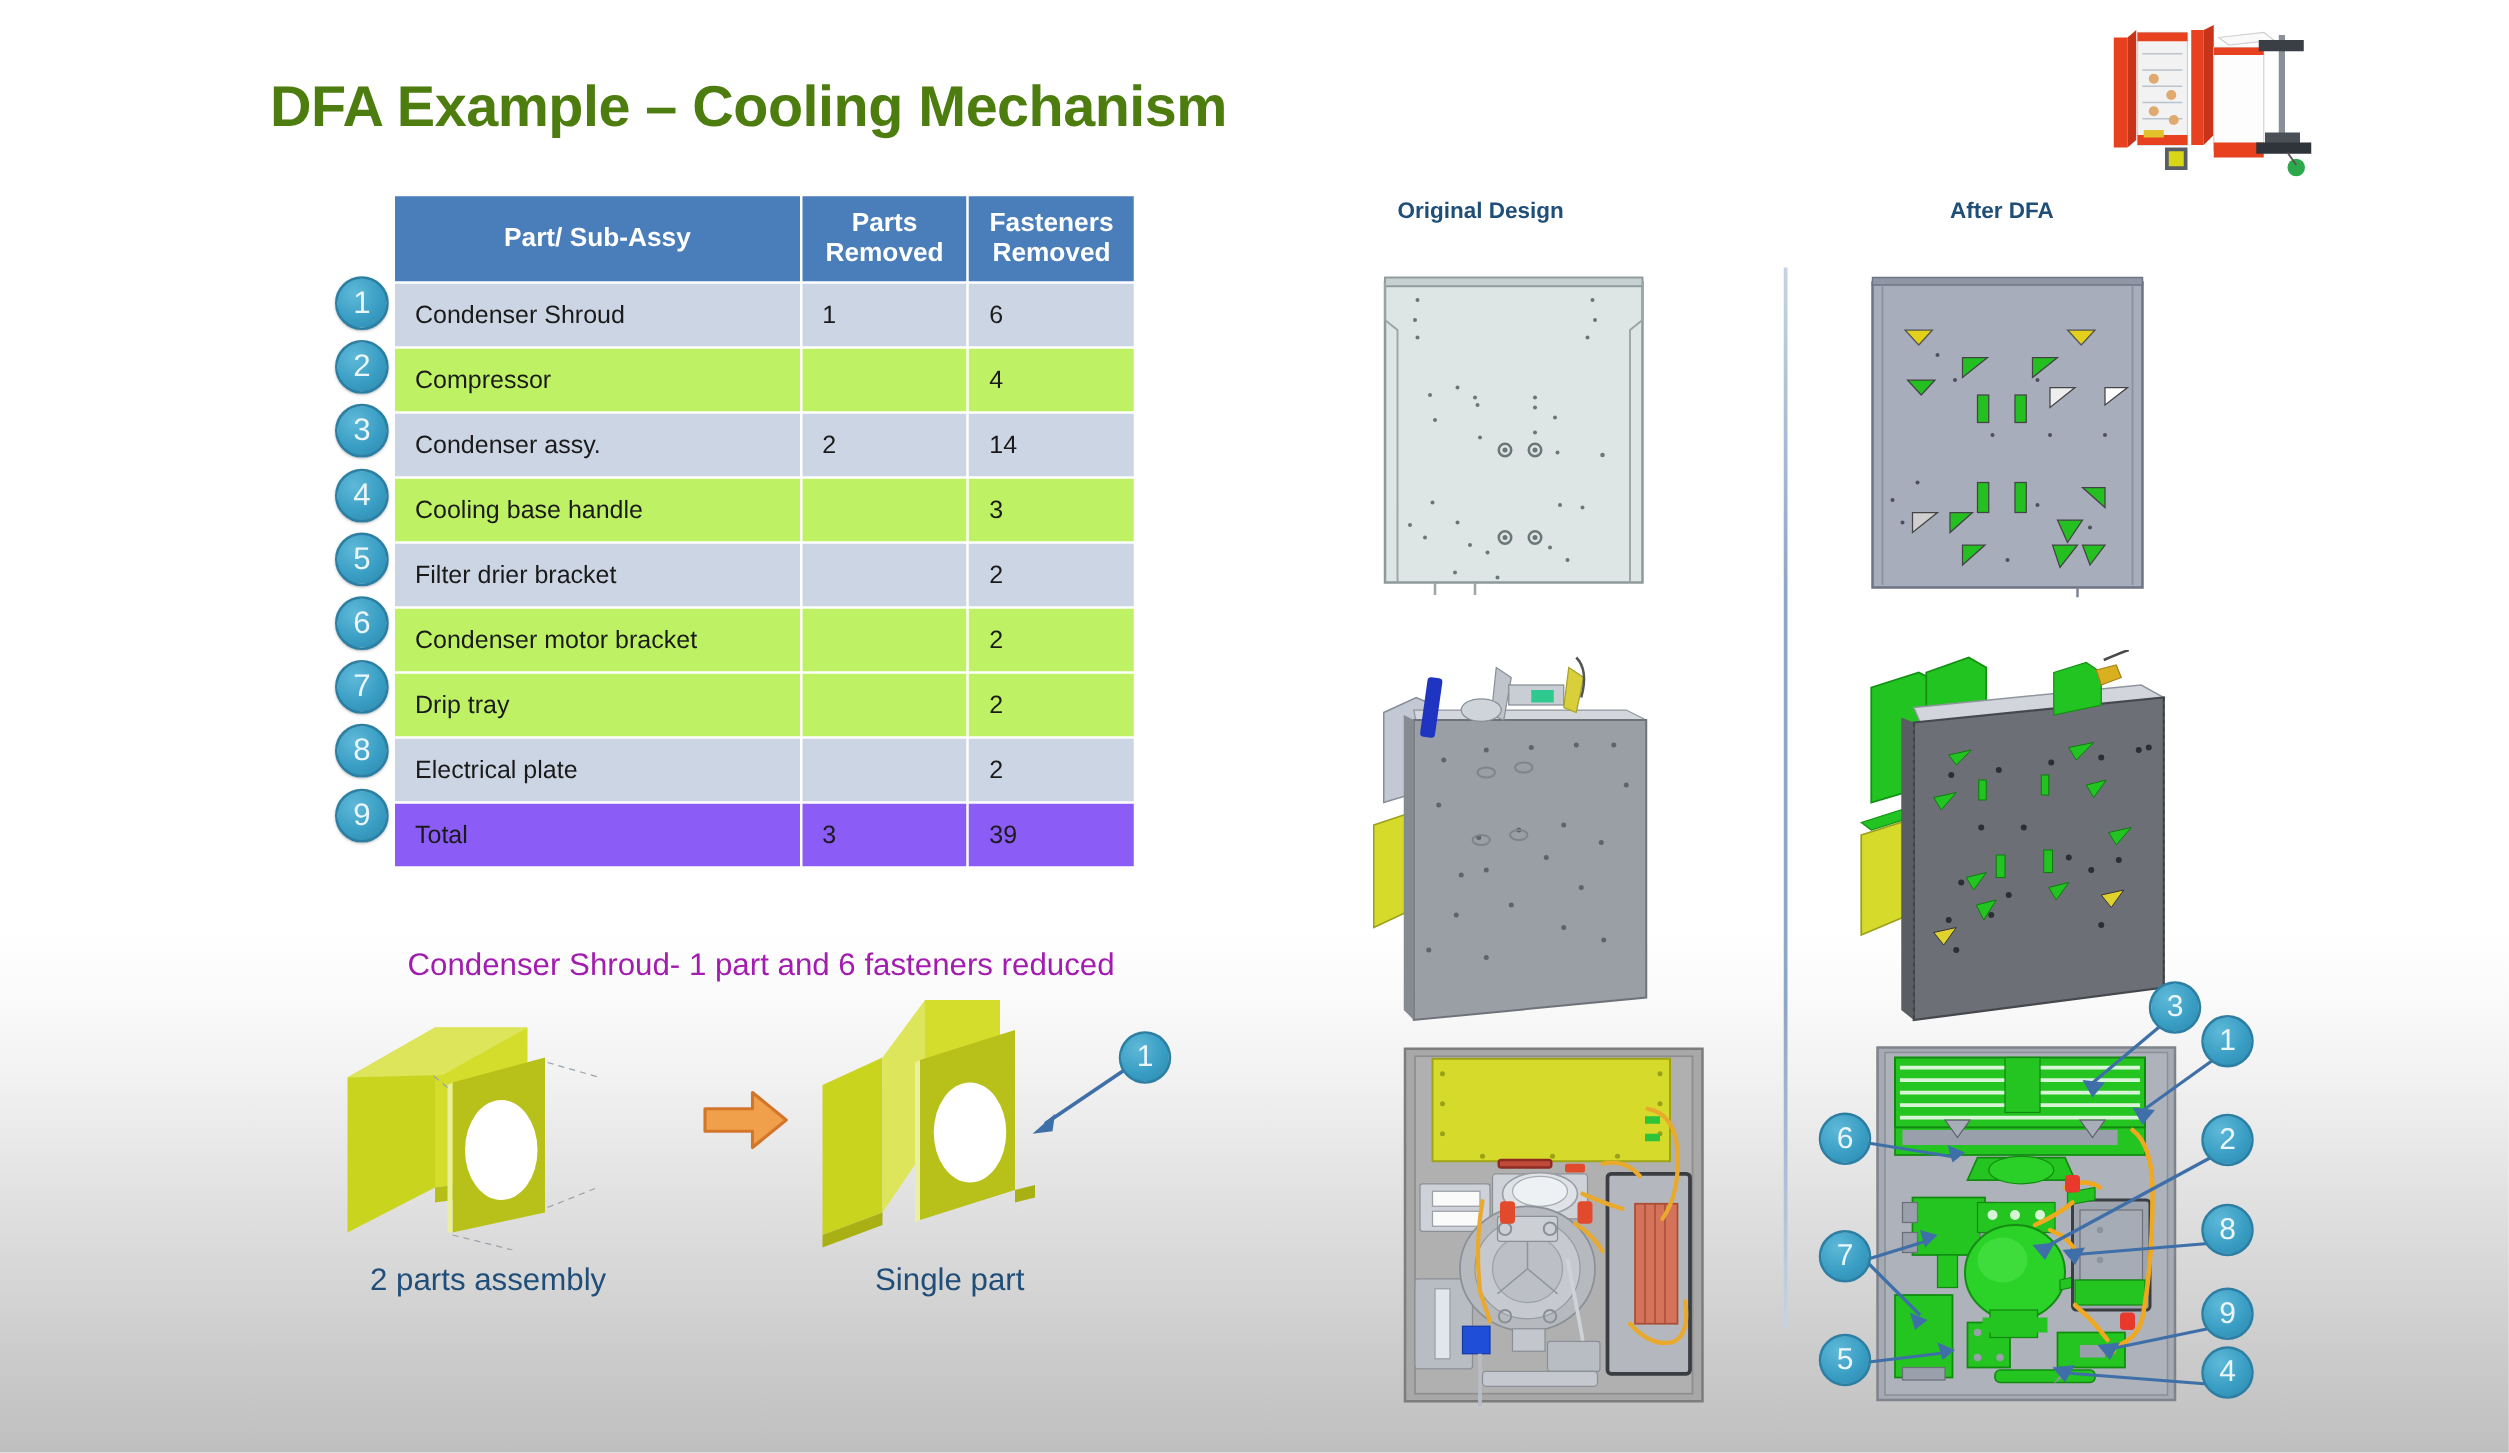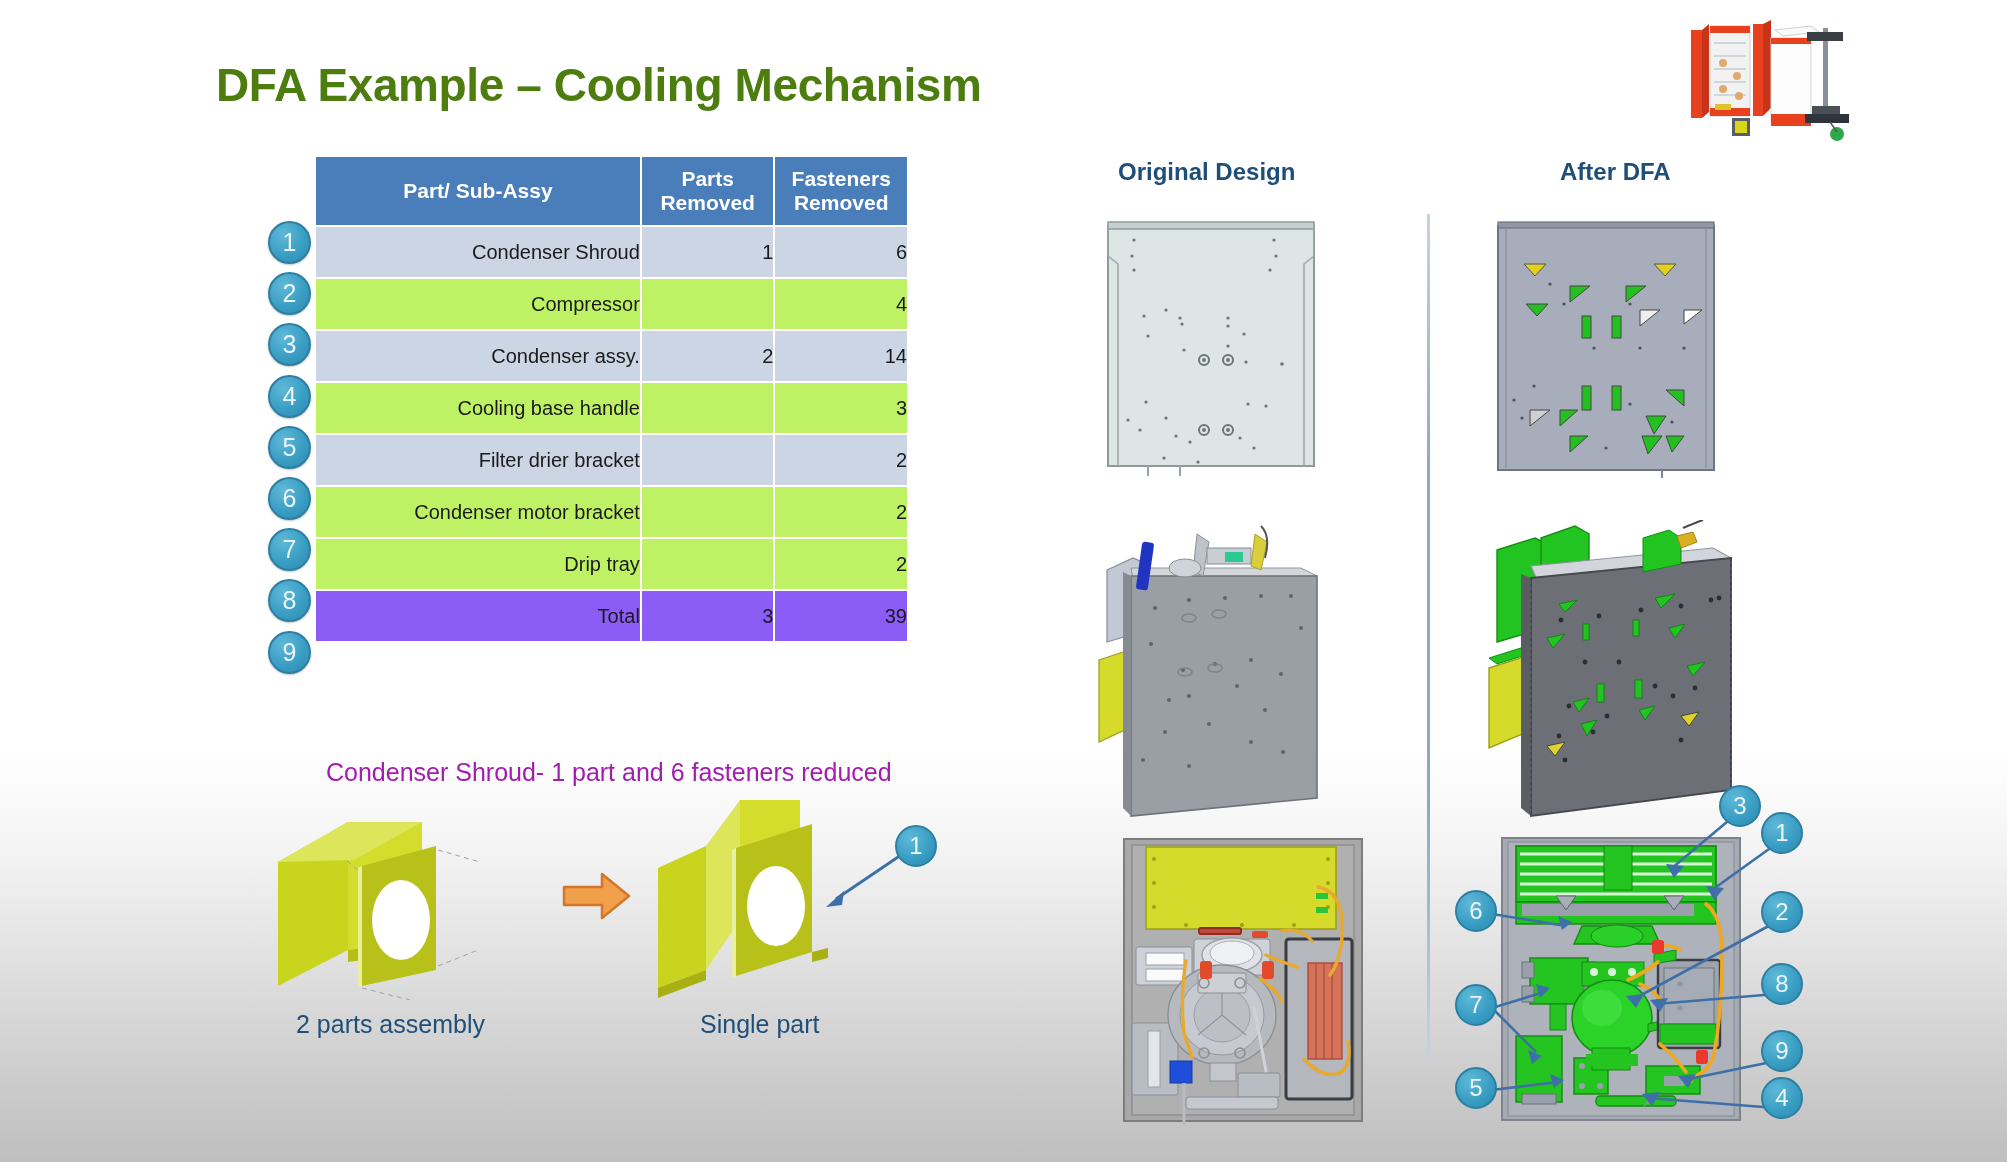--- a/index.html
+++ b/index.html
@@ -36,21 +36,21 @@
   }
   #parts-table th {
     background: #4a7ebb; color: #fff;
     font-weight: bold; font-size: 21px;
     padding: 10px 4px; line-height: 1.15;
     vertical-align: middle;
   }
   #parts-table th.c-part { width: 320px; }
   #parts-table th.c-num  { width: 130px; }
   #parts-table td {
-    text-align: right; padding: 11px 0;
+    text-align: left; padding: 11px 16px;
     height: 50px; vertical-align: middle;
   }
   #parts-table tr.odd  td { background: #ccd5e3; }
   #parts-table tr.even td { background: #bef264; }
   #parts-table tr.total td { background: #8b5cf6; }
 
   
   .row-badge {
     position: absolute; left: 268px;
     width: 43px; height: 43px; border-radius: 50%;
@@ -87,21 +87,21 @@
     width: 42px; height: 42px; border-radius: 50%;
     background: radial-gradient(circle at 35% 30%, #5fb9d8 0%, #3a9ec4 55%, #2e88ad 100%);
     border: 2.5px solid #2c7fa3; color: #eaf6fb;
     font-size: 24px; display: flex; align-items: center; justify-content: center;
   }
   #shroud-leader { position: absolute; left: 820px; top: 845px; width: 90px; height: 70px; }
 
   
   .col-header {
     position: absolute; top: 158px;
-    font-size: 24px; font-weight: bold; color: #1f4e79;
+    font-size: 18px; font-weight: bold; color: #1f4e79;
     white-space: nowrap;
   }
   #hdr-original { left: 1118px; }
   #hdr-afterdfa { left: 1560px; text-align: center; }
 
   #col-divider {
     position: absolute; left: 1427px; top: 214px;
     width: 3px; height: 848px;
     background: linear-gradient(to bottom,#c6d3e4,#8fa7c6 30%,#8fa7c6 70%,#c6d3e4);
   }
@@ -199,20 +199,25 @@
         <td></td>
         <td>2</td>
       </tr>
       <tr class="even">
         <td>Condenser motor bracket</td>
         <td></td>
         <td>2</td>
       </tr>
       <tr class="even">
         <td>Drip tray</td>
+        <td></td>
+        <td>2</td>
+      </tr>
+      <tr class="odd">
+        <td>Electrical plate</td>
         <td></td>
         <td>2</td>
       </tr>
       <tr class="total">
         <td>Total</td>
         <td>3</td>
         <td>39</td>
       </tr>
     </tbody>
 </table>

